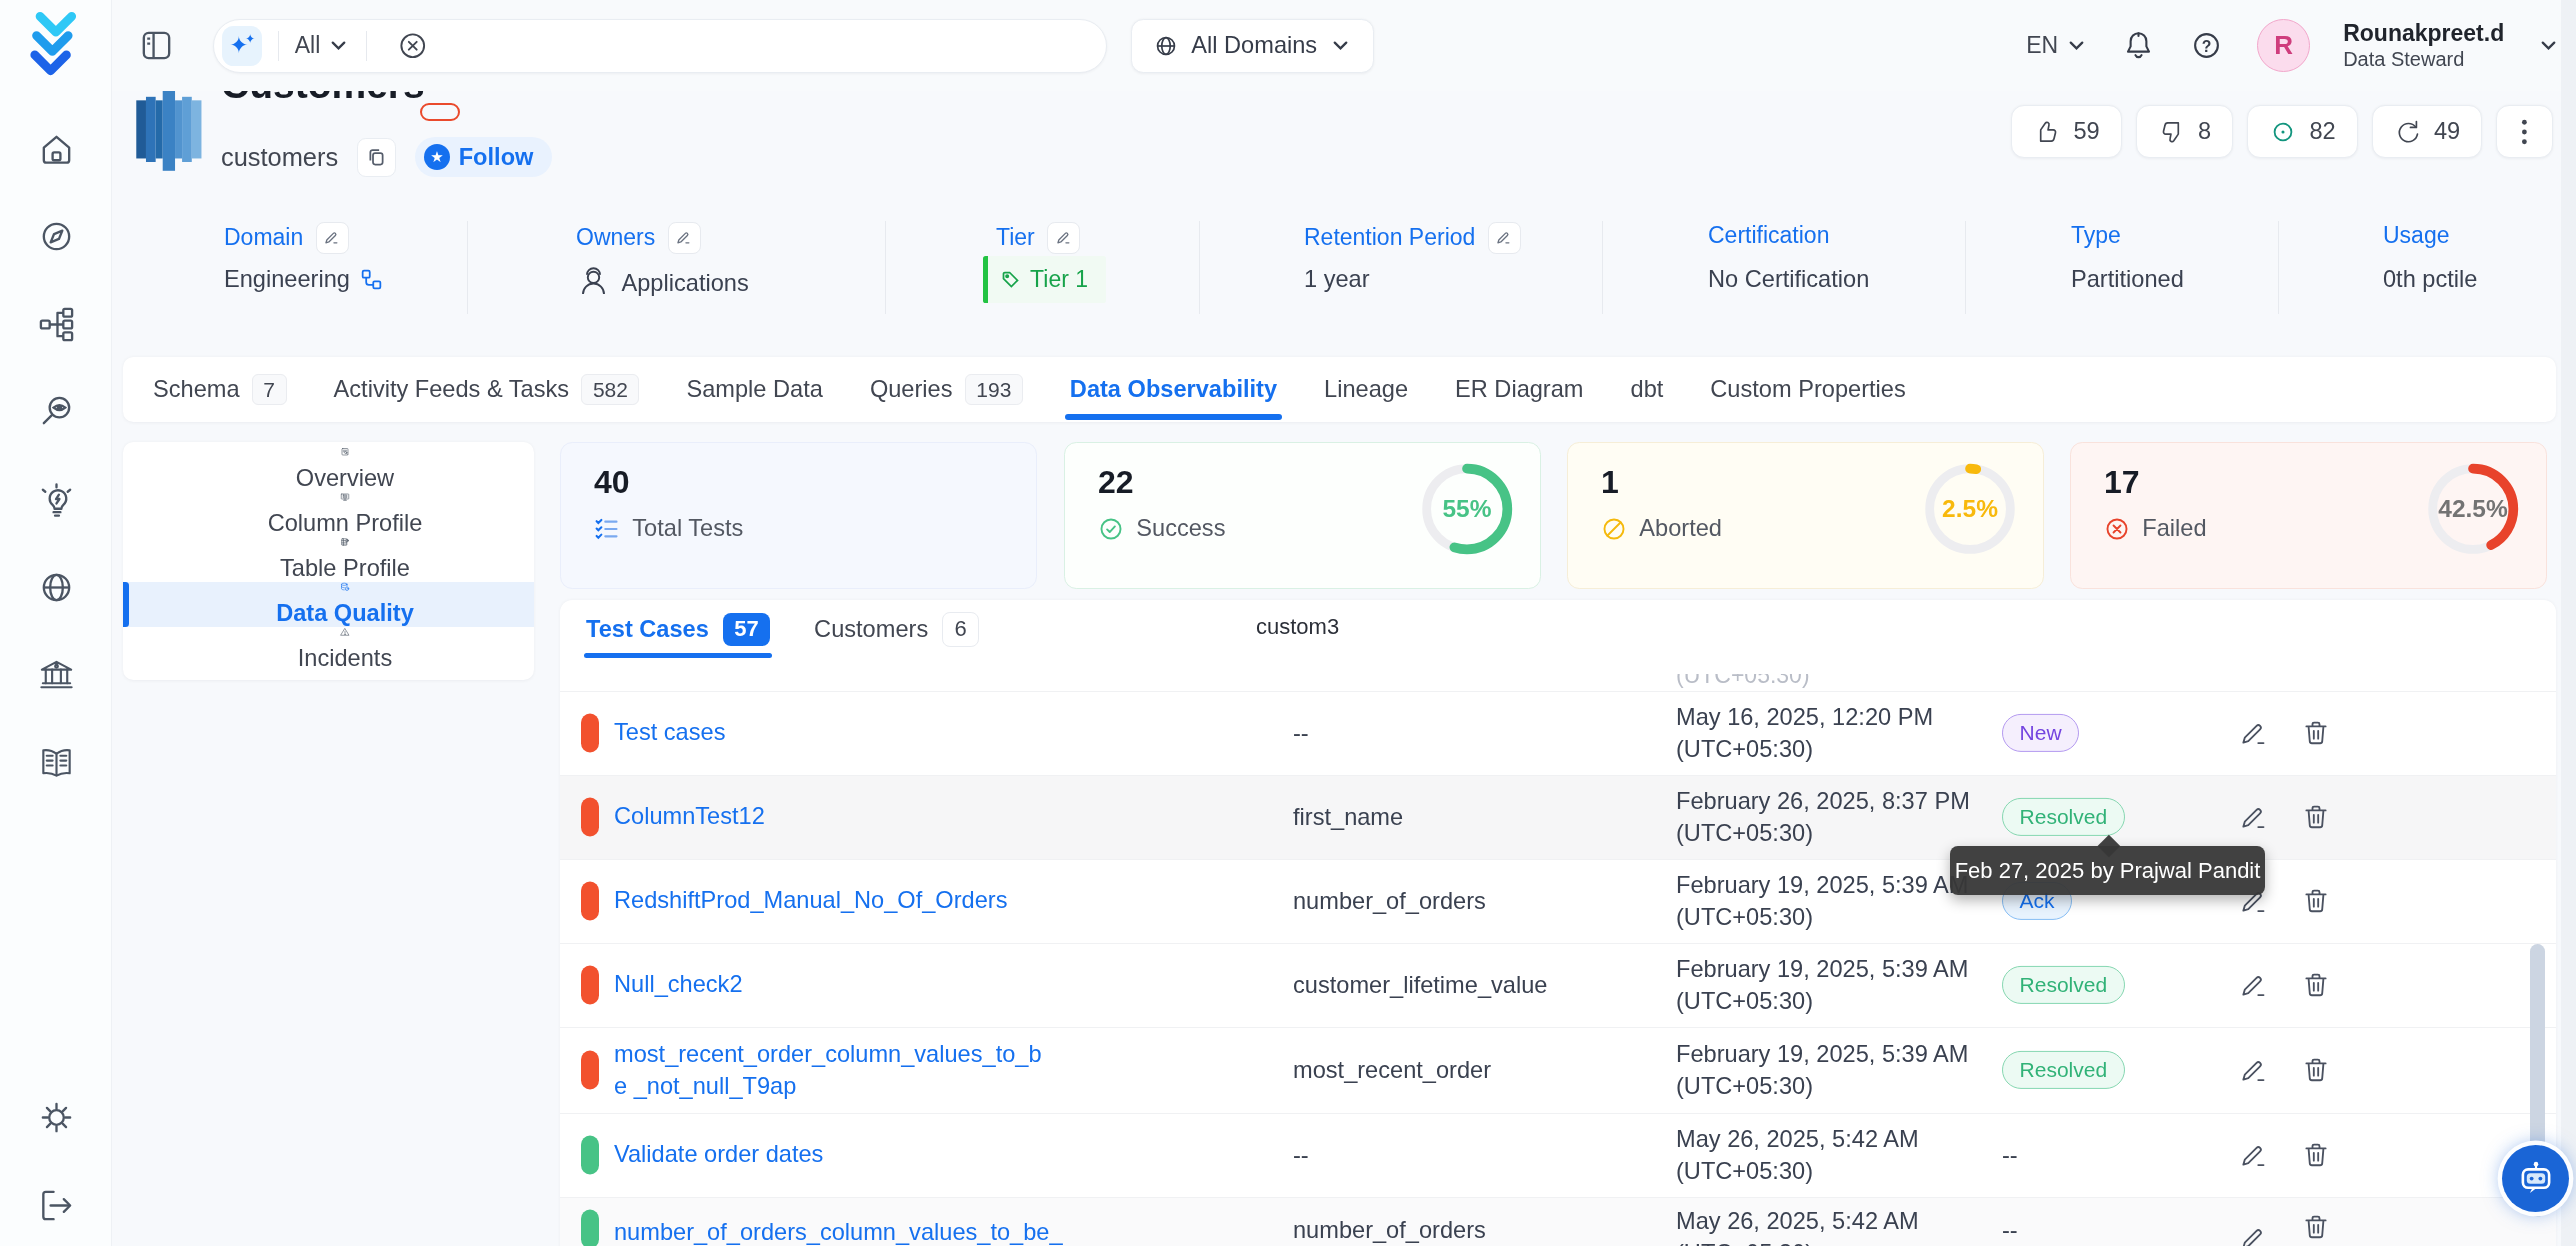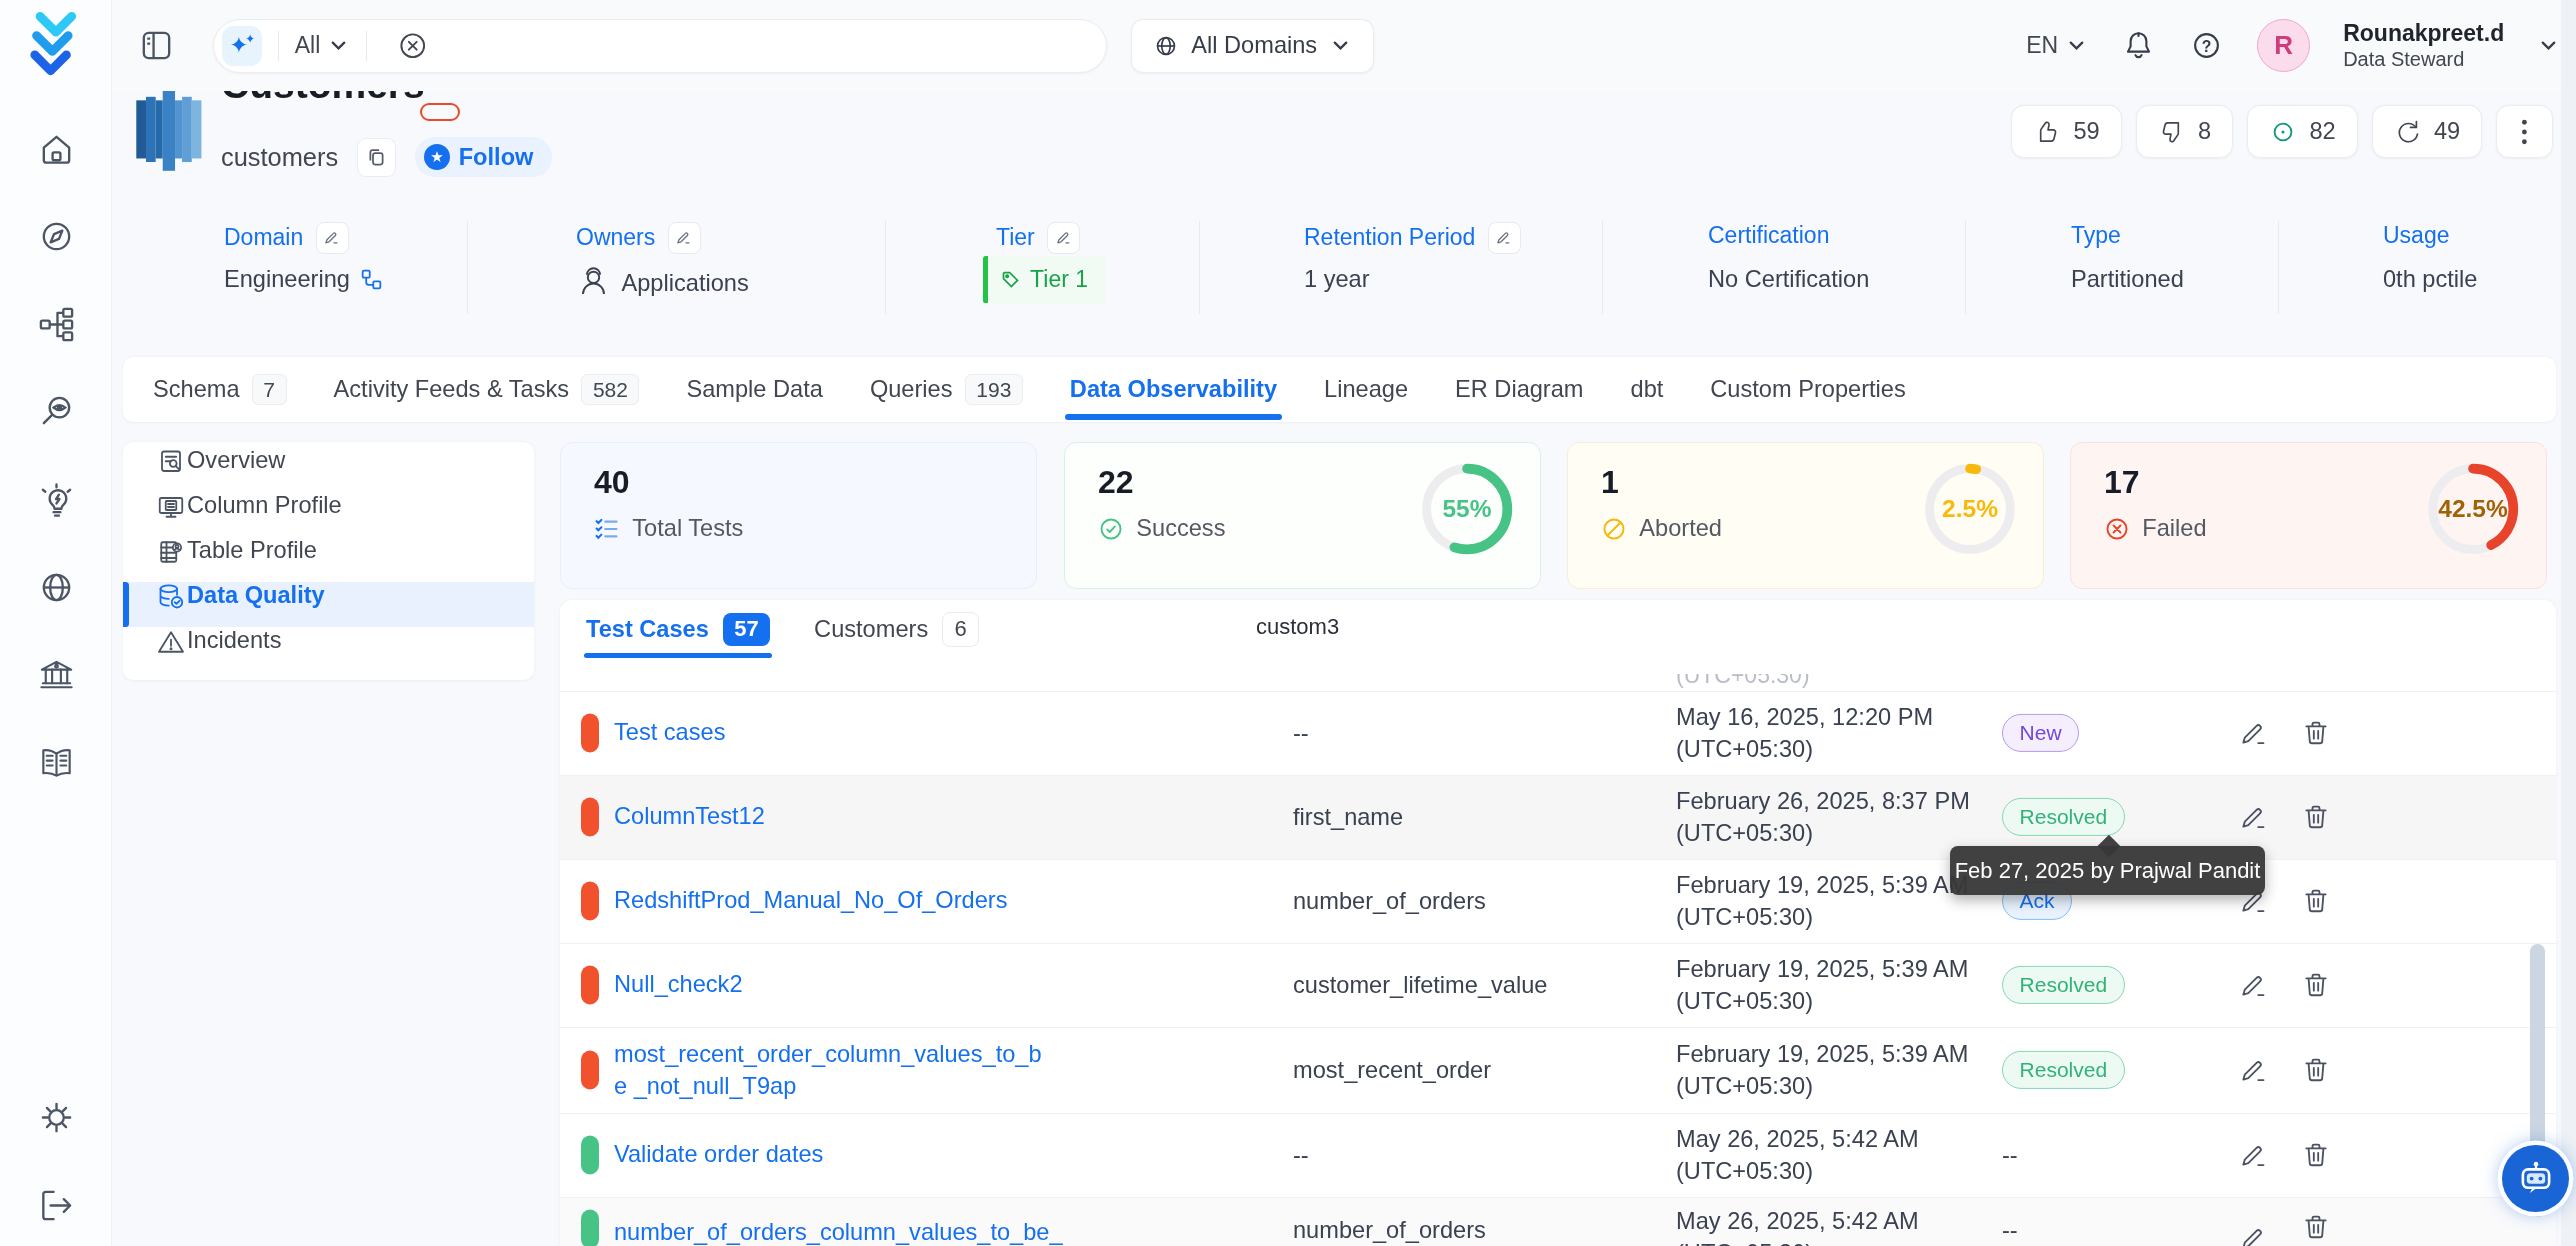--- a/index.html
+++ b/index.html
@@ -58,39 +58,39 @@
 
   
   .tabcard { position:absolute; left:123px; top:357px; width:2433px; height:65px; background:#fff; border-radius:10.5px; box-shadow:0 0.9px 3.5px rgba(16,24,40,.05); display:flex; align-items:center; gap:47px; padding:0 30px; z-index:5; }
   .maintab { position:relative; height:100%; display:flex; align-items:center; gap:12.3px; font-size:23.6px; color:#414651; cursor:pointer; white-space:nowrap; }
   .maintab .cnt { font-size:21px; color:#414651; background:#f8f9fb; border:0.9px solid #eaecf0; border-radius:6.1px; padding:2.6px 10.5px; }
   .maintab.active { color:#1570ef; font-weight:bold; }
   .maintab.active::after { content:""; position:absolute; left:-5.3px; right:-5.3px; bottom:1.8px; height:6.1px; border-radius:3.5px; background:#1570ef; }
 
   
   .sidenav { position:absolute; left:123px; top:442px; width:411px; height:238px; background:#fff; border-radius:10.5px; box-shadow:0 0.9px 3.5px rgba(16,24,40,.05); padding-top:5.3px; z-index:4; }
-  .snav-item { position:relative; height:45px; display:flex; gap:1px; padding-left:33px; font-size:23.6px; color:#414651; cursor:pointer; }
+  .snav-item { position:relative; height:45px; display:flex; align-items:center; gap:8px; padding-left:33px; font-size:23.6px; color:#414651; cursor:pointer;flex-direction:column; }
   .snav-item svg { width:30px; height:30px; color:#4b5563; }
   .snav-item.active { background:#e8f1fd; color:#1570ef; font-weight:600; }
   .snav-item.active svg { color:#1570ef; }
   .snav-item.active::before { content:""; position:absolute; left:0; top:0; bottom:0; width:6.1px; background:#1570ef; border-radius:0 3.5px 3.5px 0; }
 
   
   .scard { position:absolute; top:442px; width:477px; height:147px; border-radius:12.3px; padding:21px 26px 0 33px; z-index:4; }
   .scard .num { font-size:32px; font-weight:bold; color:#171c26; }
   .scard .lab { margin-top:14px; display:flex; align-items:center; gap:12.3px; font-size:23.6px; color:#535862; }
   .scard .lab svg { width:26px; height:26px; }
   .c-total { background:#f5f8fe; border:0.9px solid #e9eefb; }
   .c-success { background:#fdfffd; border:0.9px solid #d9f1e4; }
   .c-aborted { background:#fffdf4; border:0.9px solid #f6eed7; }
   .c-failed { background:#fef5f3; border:0.9px solid #f9e2dc; }
   .donut { position:absolute; right:23px; top:15.8px; width:100px; height:100px; }
   .donut svg { width:100px; height:100px; transform:rotate(-90deg); }
   .donut .pct { position:absolute; inset:0; display:flex; align-items:center; justify-content:center; font-size:24.5px; font-weight:600; }
-  .pct-green { color:#47c386; } .pct-amber { color:#f8b90c; } .pct-red { color:#a16207; }
+  .pct-green { color:#47c386; } .pct-amber { color:#f8b90c; } .pct-red { color:#737373; }
 
   
   .qcard { position:absolute; left:560px; top:600px; width:1996px; height:665px; background:#fff; border-radius:12.3px 12.3px 0 0; box-shadow:0 0.9px 3.5px rgba(16,24,40,.05); z-index:4; }
   .qtabs { position:absolute; left:26px; top:0; height:58px; display:flex; gap:44px; }
   .qtab { position:relative; display:flex; align-items:center; gap:14px; font-size:23.6px; color:#414651; cursor:pointer; }
   .qtab .qcnt { font-size:22px; border-radius:7.9px; padding:3.5px 11.4px; }
   .qtab.active { color:#1570ef; font-weight:bold; }
   .qtab.active .qcnt { background:#1570ef; color:#fff; font-weight:bold; }
   .qtab:not(.active) .qcnt { background:#fff; border:0.9px solid #e8ebf0; color:#414651; }
   .qtab.active::after { content:""; position:absolute; left:-1.8px; right:-1.8px; bottom:0; height:5.3px; border-radius:3.5px; background:#1570ef; }

